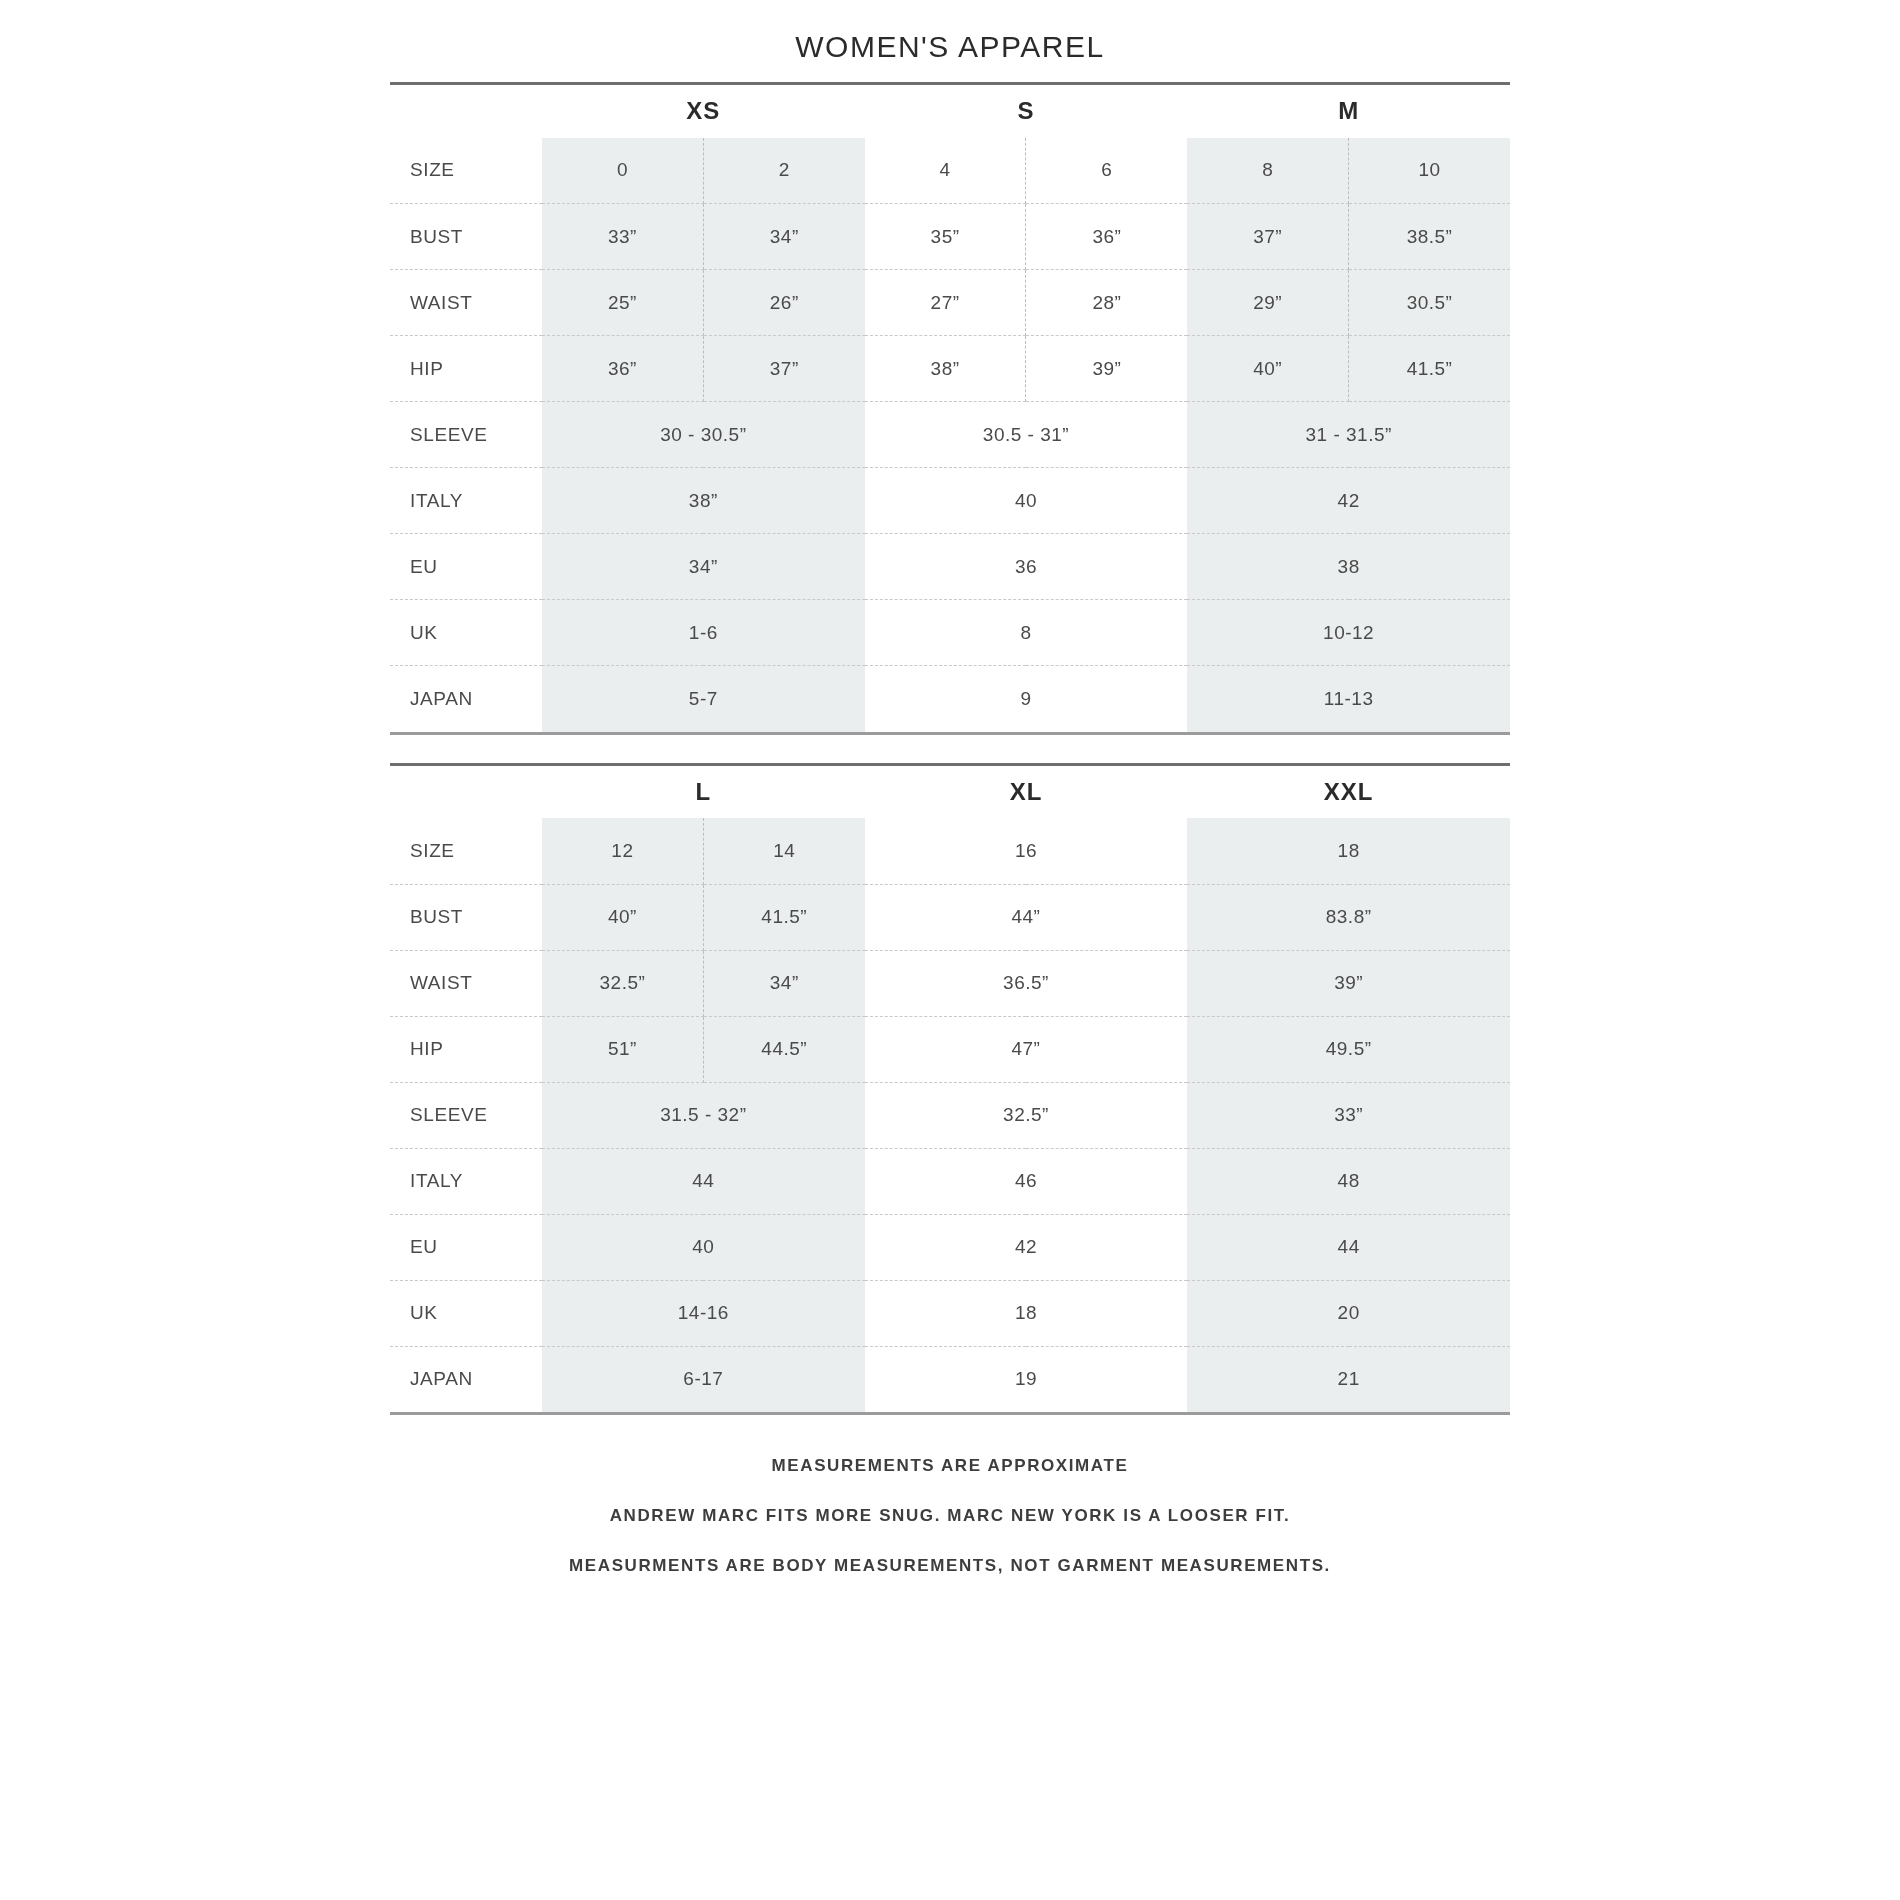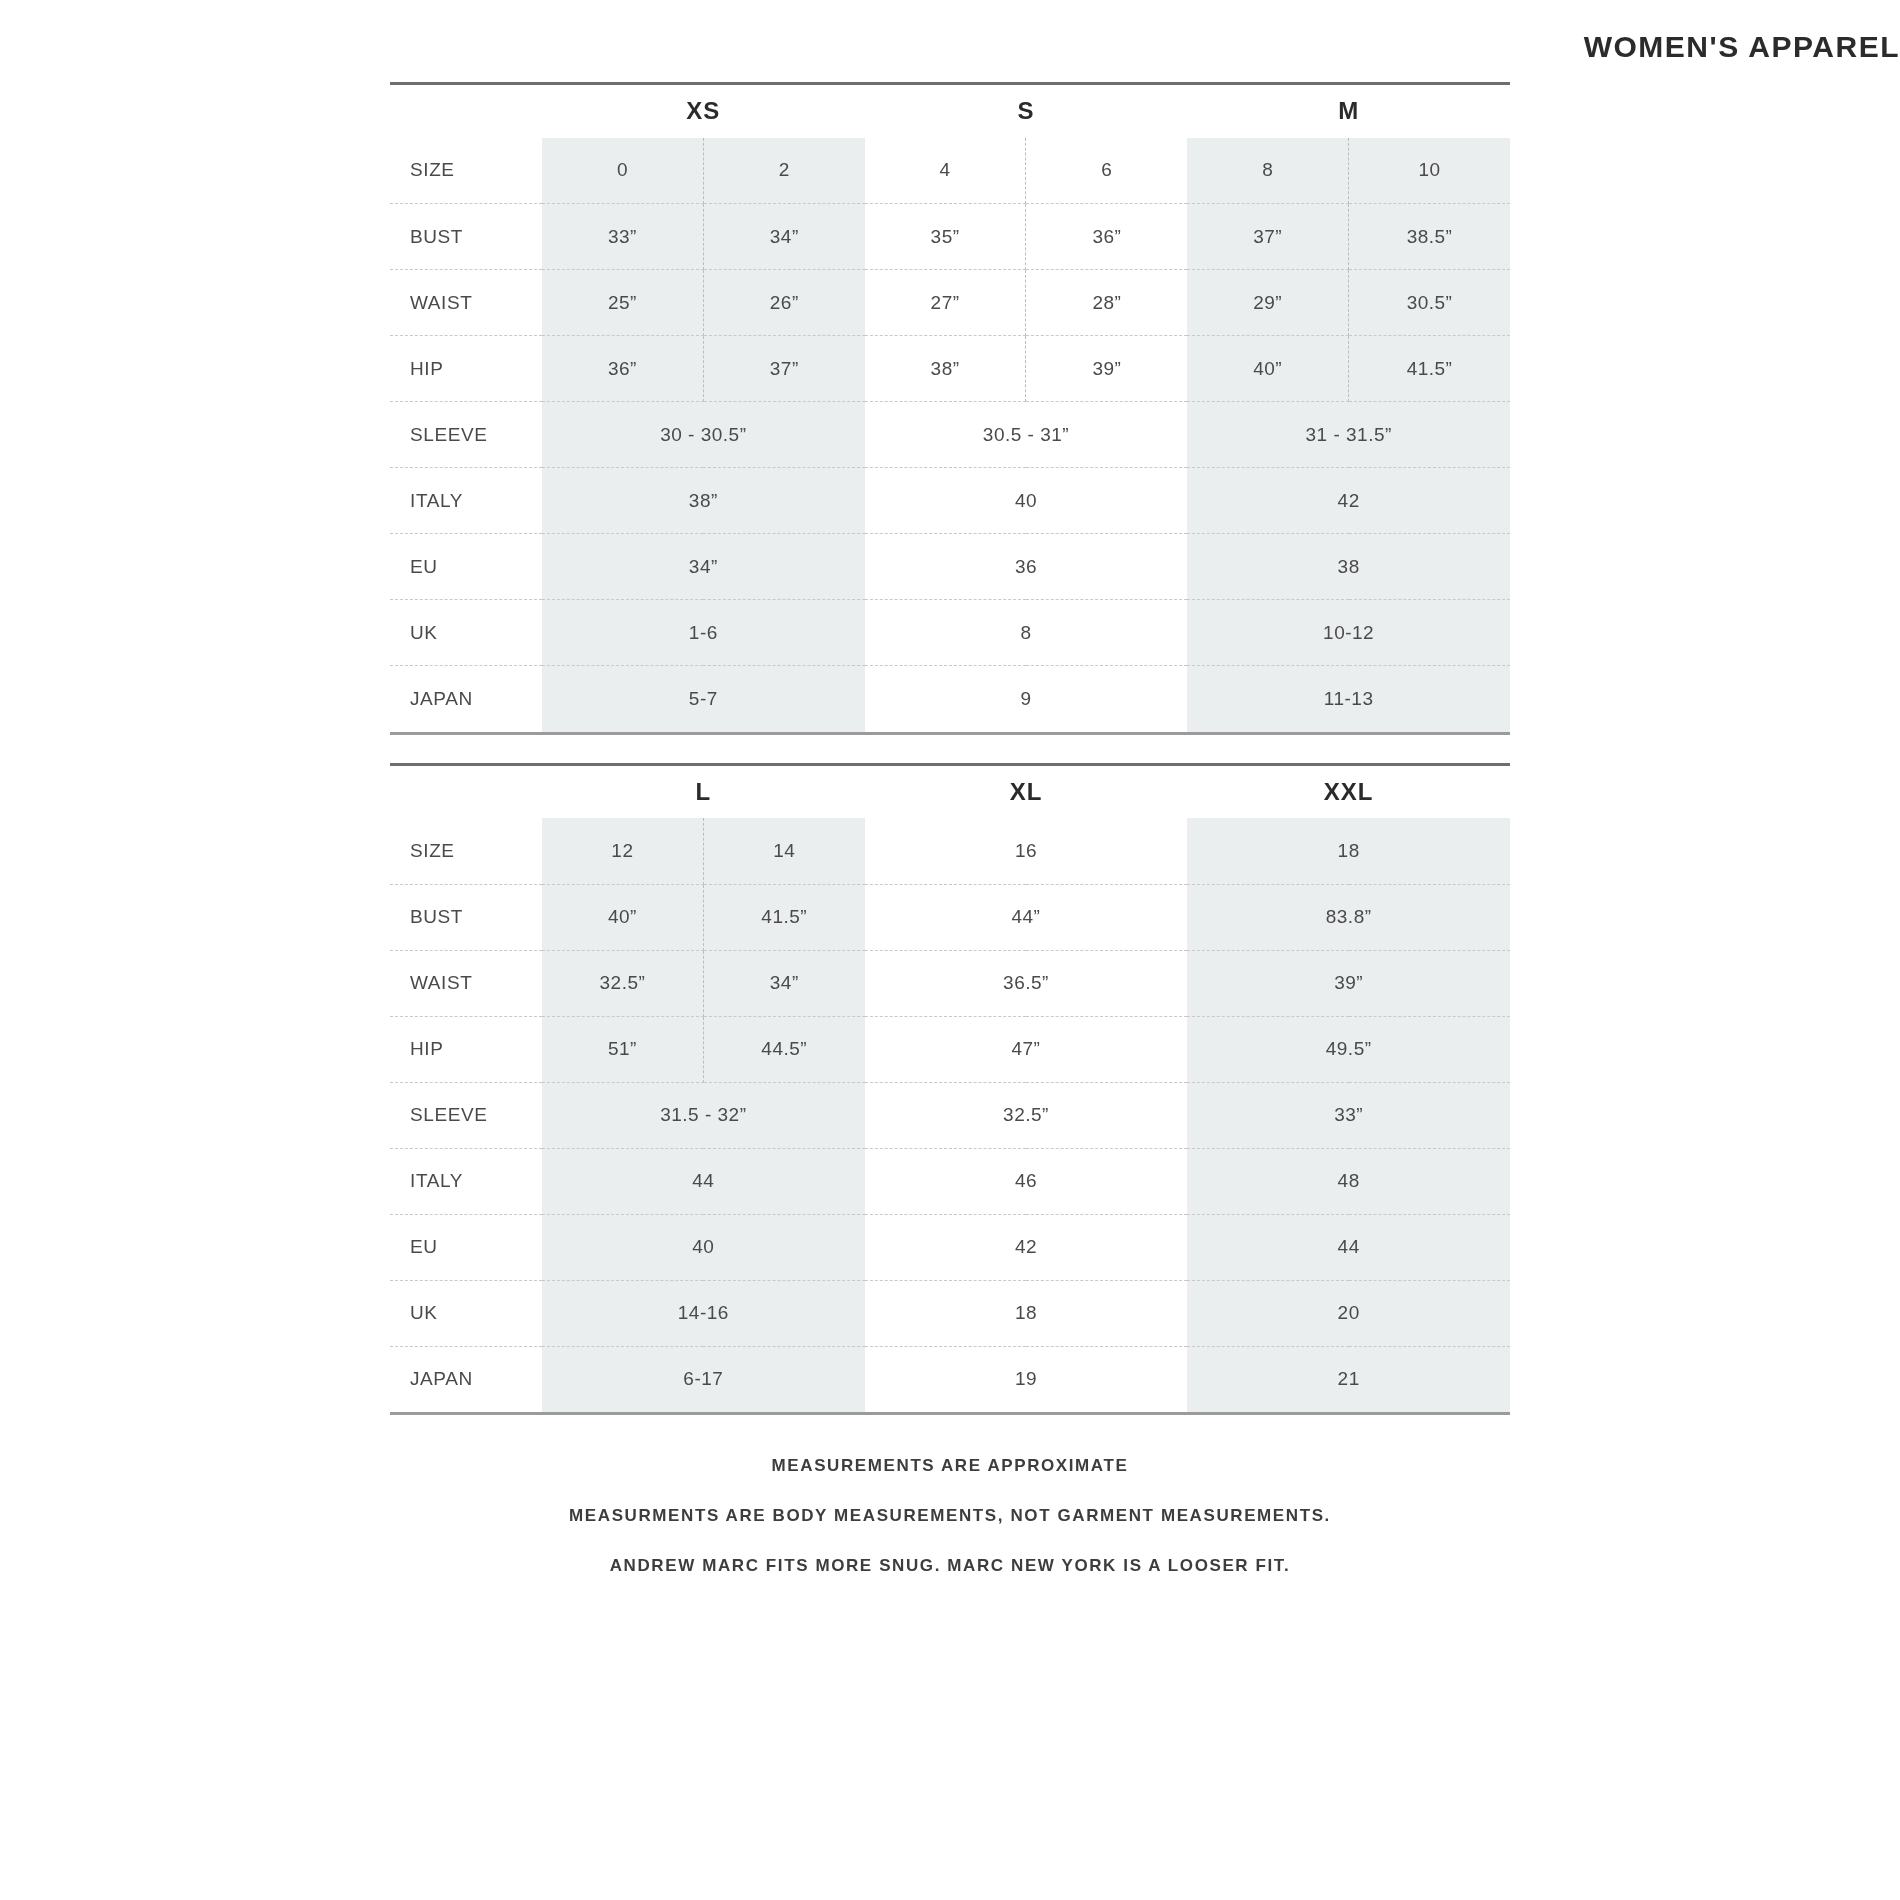--- a/index.html
+++ b/index.html
@@ -12,23 +12,23 @@
     font-family: "Liberation Sans", sans-serif;
     color: #3c3c3c;
   }
   .page {
     width: 1900px;
     height: 1900px;
     position: relative;
     padding: 0;
   }
   .title {
-    text-align: right;
+    text-align: center;
     font-size: 30px;
-    font-weight: bold;
+    font-weight: normal;
     letter-spacing: 1.5px;
     color: #2b2b2b;
     padding-top: 30px;
     padding-bottom: 18px;
   }
   .table-wrap {
     width: 1120px;
     margin: 0 auto;
   }
   table {
@@ -287,17 +287,17 @@
           <td class="shaded" colspan="2">21</td>
         </tr>
       </tbody>
     </table>
   </div>
 
   <div class="bottom-rule"></div>
 
   <div class="footer">
     <div>MEASUREMENTS ARE APPROXIMATE</div>
+    <div>ANDREW MARC FITS MORE SNUG. MARC NEW YORK IS A LOOSER FIT.</div>
     <div>MEASURMENTS ARE BODY MEASUREMENTS, NOT GARMENT MEASUREMENTS.</div>
-    <div>ANDREW MARC FITS MORE SNUG. MARC NEW YORK IS A LOOSER FIT.</div>
   </div>
 
 </div>
 
 </body></html>

